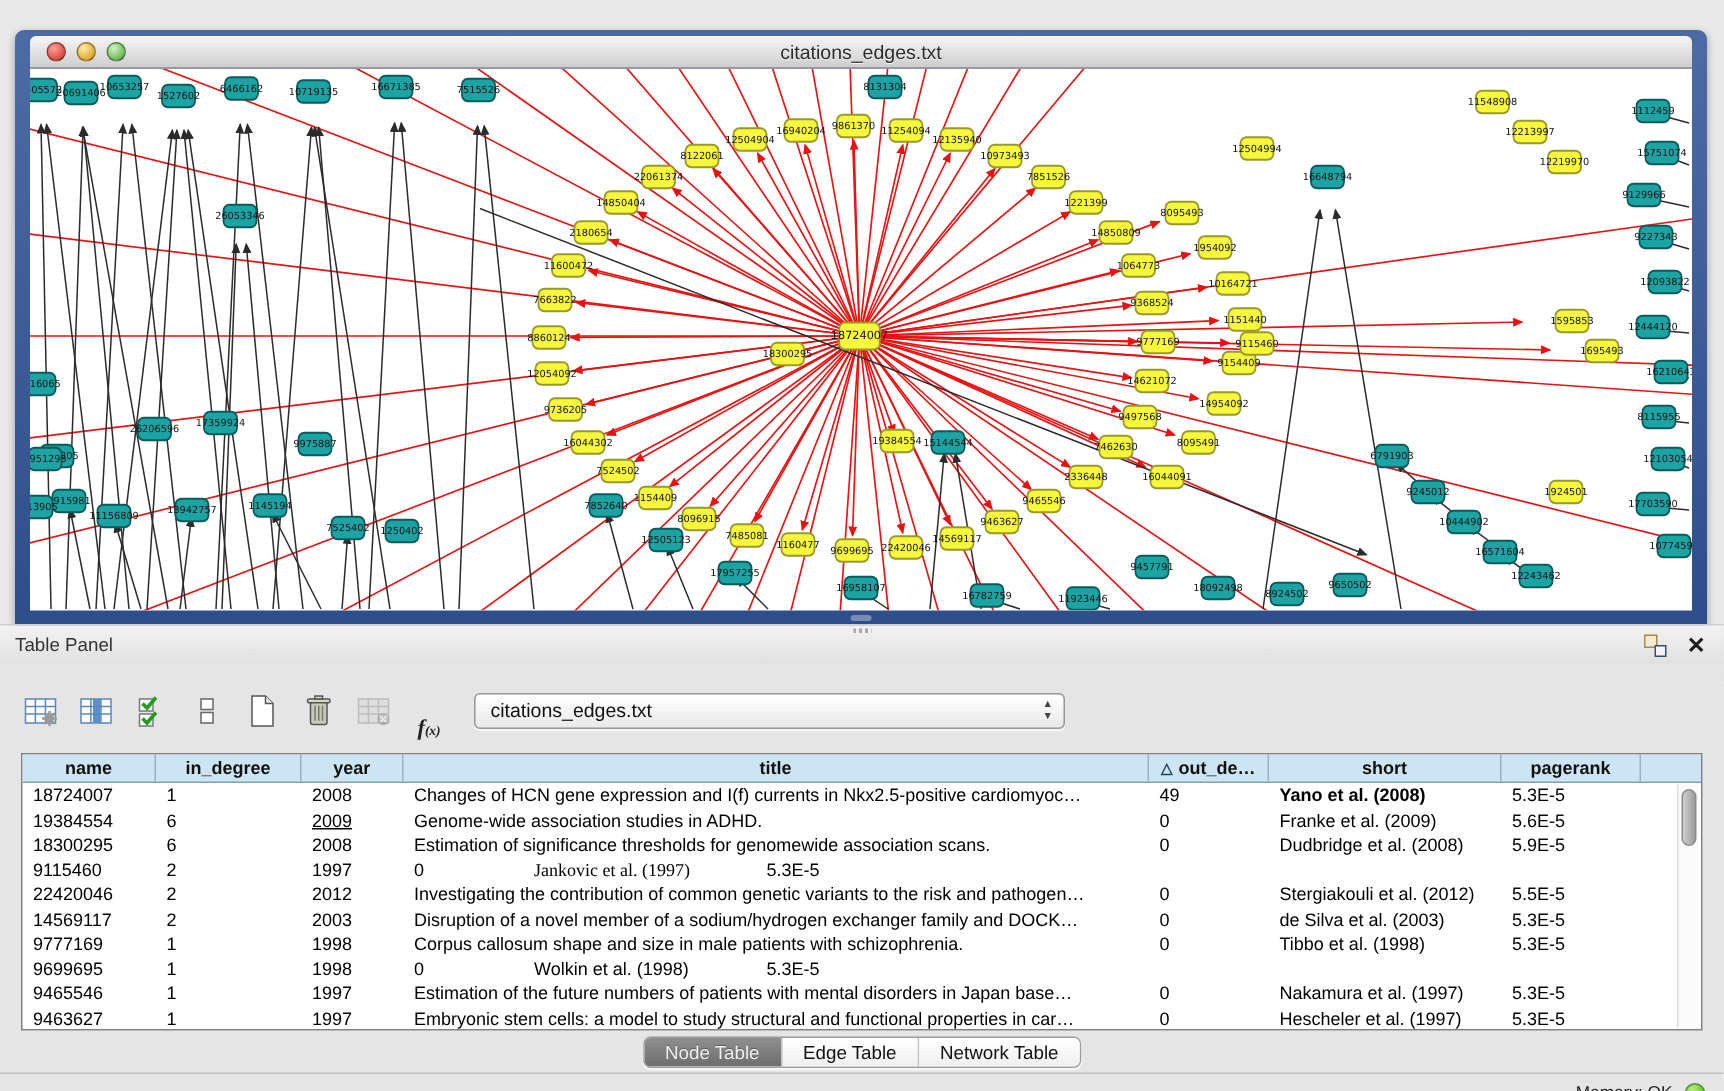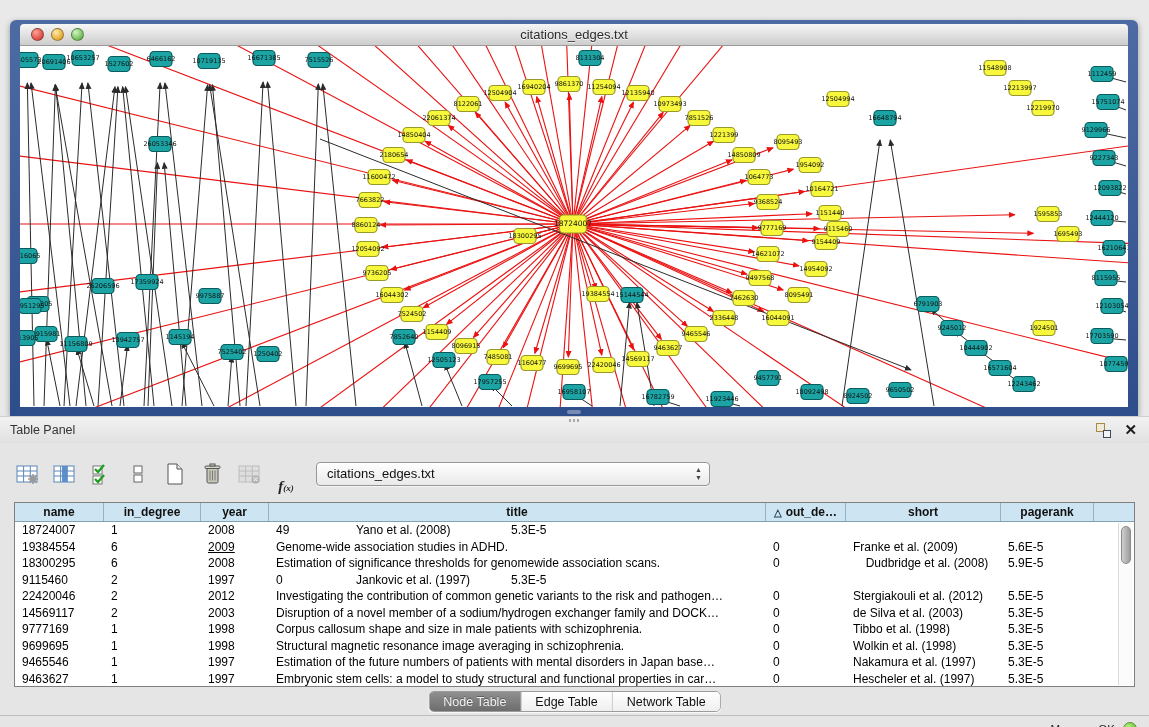--- a/index.html
+++ b/index.html
@@ -570,48 +570,49 @@
           </div>
           <div class="th" style="width: 93px;">
             <span>pagerank</span>
           </div>
         </div>
       <div class="tbody" id="tbody">
           <div class="tr">
             <div class="td" style="width: 89px;">18724007</div>
             <div class="td" style="width: 97px;">1</div>
             <div class="td" style="width: 68px;">2008</div>
+            <div class="td" style="width: 497px;">Changes of HCN gene expression and I(f) currents in Nkx2.5-positive cardiomyoc…</div>
             <div class="td" style="width: 80px;">49</div>
-            <div class="td" style="width: 155px;">Yano et al. (2008)</div>
+            <div class="td" style="width: 155px; font-weight: bold;">Yano et al. (2008)</div>
             <div class="td" style="width: 93px;">5.3E-5</div>
           </div>
           <div class="tr">
             <div class="td" style="width: 89px;">19384554</div>
             <div class="td" style="width: 97px;">6</div>
             <div class="td" style="width: 68px; text-decoration: underline;">2009</div>
             <div class="td" style="width: 497px;">Genome-wide association studies in ADHD.</div>
             <div class="td" style="width: 80px;">0</div>
             <div class="td" style="width: 155px;">Franke et al. (2009)</div>
             <div class="td" style="width: 93px;">5.6E-5</div>
           </div>
           <div class="tr">
             <div class="td" style="width: 89px;">18300295</div>
             <div class="td" style="width: 97px;">6</div>
             <div class="td" style="width: 68px;">2008</div>
             <div class="td" style="width: 497px;">Estimation of significance thresholds for genomewide association scans.</div>
             <div class="td" style="width: 80px;">0</div>
-            <div class="td" style="width: 155px; text-align: center;">Dudbridge et al. (2008)</div>
+            <div class="td" style="width: 155px;">Dudbridge et al. (2008)</div>
             <div class="td" style="width: 93px;">5.9E-5</div>
           </div>
           <div class="tr">
             <div class="td" style="width: 89px;">9115460</div>
             <div class="td" style="width: 97px;">2</div>
             <div class="td" style="width: 68px;">1997</div>
             <div class="td" style="width: 80px;">0</div>
-            <div class="td" style="width: 155px;">Jankovic et al. (1997)</div>
+            <div class="td" style="width: 155px; font-family: Liberation Serif, serif;">Jankovic et al. (1997)</div>
             <div class="td" style="width: 93px;">5.3E-5</div>
           </div>
           <div class="tr">
             <div class="td" style="width: 89px;">22420046</div>
             <div class="td" style="width: 97px;">2</div>
             <div class="td" style="width: 68px;">2012</div>
             <div class="td" style="width: 497px;">Investigating the contribution of common genetic variants to the risk and pathogen…</div>
             <div class="td" style="width: 80px;">0</div>
             <div class="td" style="width: 155px;">Stergiakouli et al. (2012)</div>
             <div class="td" style="width: 93px;">5.5E-5</div>
@@ -631,21 +632,20 @@
             <div class="td" style="width: 68px;">1998</div>
             <div class="td" style="width: 497px;">Corpus callosum shape and size in male patients with schizophrenia.</div>
             <div class="td" style="width: 80px;">0</div>
             <div class="td" style="width: 155px;">Tibbo et al. (1998)</div>
             <div class="td" style="width: 93px;">5.3E-5</div>
           </div>
           <div class="tr">
             <div class="td" style="width: 89px;">9699695</div>
             <div class="td" style="width: 97px;">1</div>
             <div class="td" style="width: 68px;">1998</div>
-            <div class="td" style="width: 497px;">Structural magnetic resonance image averaging in schizophrenia.</div>
             <div class="td" style="width: 80px;">0</div>
             <div class="td" style="width: 155px;">Wolkin et al. (1998)</div>
             <div class="td" style="width: 93px;">5.3E-5</div>
           </div>
           <div class="tr">
             <div class="td" style="width: 89px;">9465546</div>
             <div class="td" style="width: 97px;">1</div>
             <div class="td" style="width: 68px;">1997</div>
             <div class="td" style="width: 497px;">Estimation of the future numbers of patients with mental disorders in Japan base…</div>
             <div class="td" style="width: 80px;">0</div>

